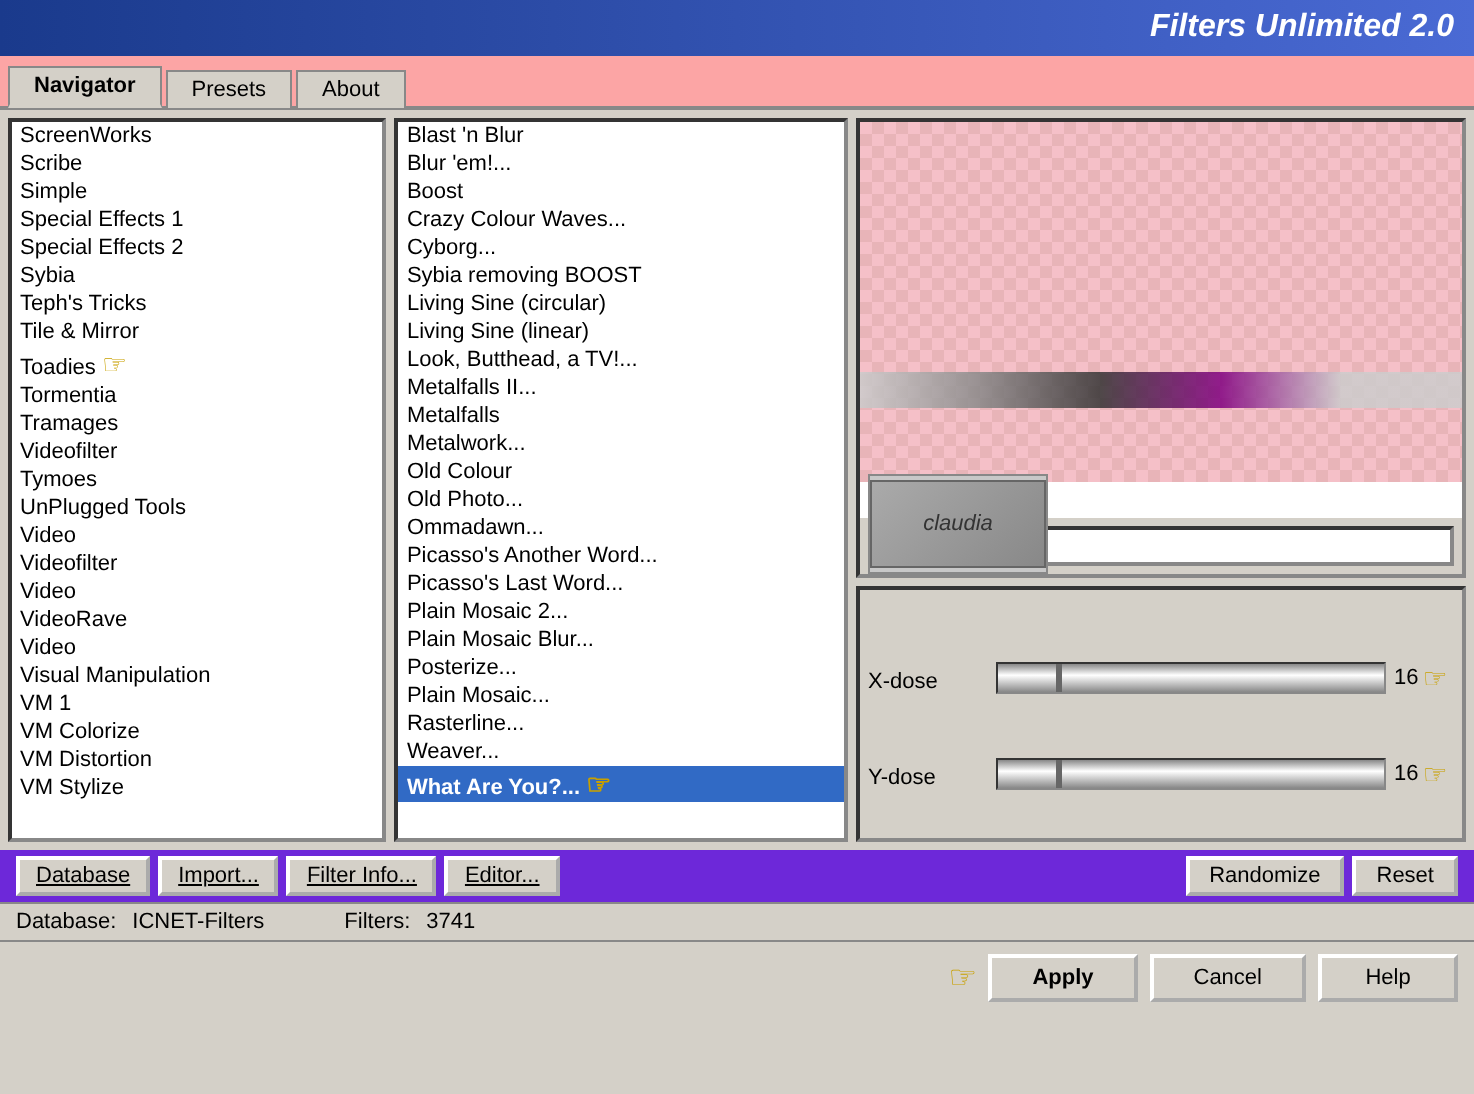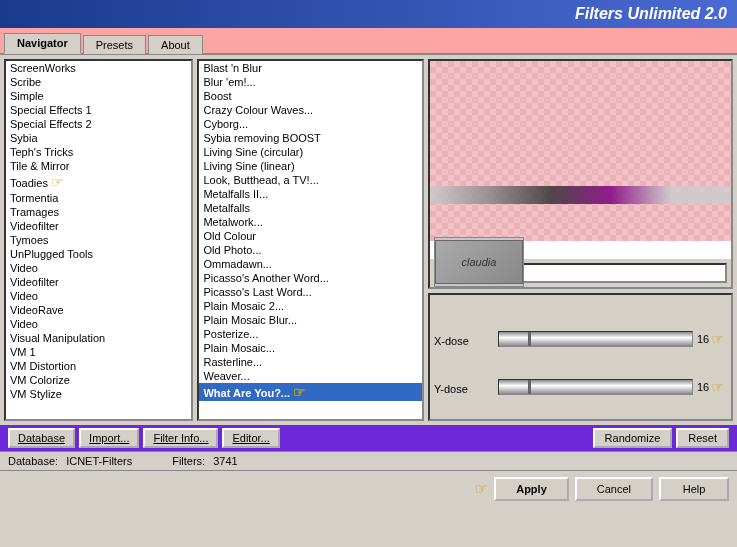--- a/index.html
+++ b/index.html
@@ -292,22 +292,22 @@
         <div class="list-item">Videofilter</div>
         <div class="list-item">Tymoes</div>
         <div class="list-item">UnPlugged Tools</div>
         <div class="list-item">Video</div>
         <div class="list-item">Videofilter</div>
         <div class="list-item">Video</div>
         <div class="list-item">VideoRave</div>
         <div class="list-item">Video</div>
         <div class="list-item">Visual Manipulation</div>
         <div class="list-item">VM 1</div>
+        <div class="list-item">VM Colorize</div>
         <div class="list-item">VM Distortion</div>
-        <div class="list-item">VM Colorize</div>
         <div class="list-item">VM Stylize</div>
       </div>
     </div>
 
     <div style="display:flex;flex:1.2;border:2px inset #888;background:#bef264;overflow:hidden;">
       <div class="list-box" style="flex:1;border:none;overflow-y:scroll;">
         <div class="list-item">Blast 'n Blur</div>
         <div class="list-item">Blur 'em!...</div>
         <div class="list-item">Boost</div>
         <div class="list-item">Crazy Colour Waves...</div>

